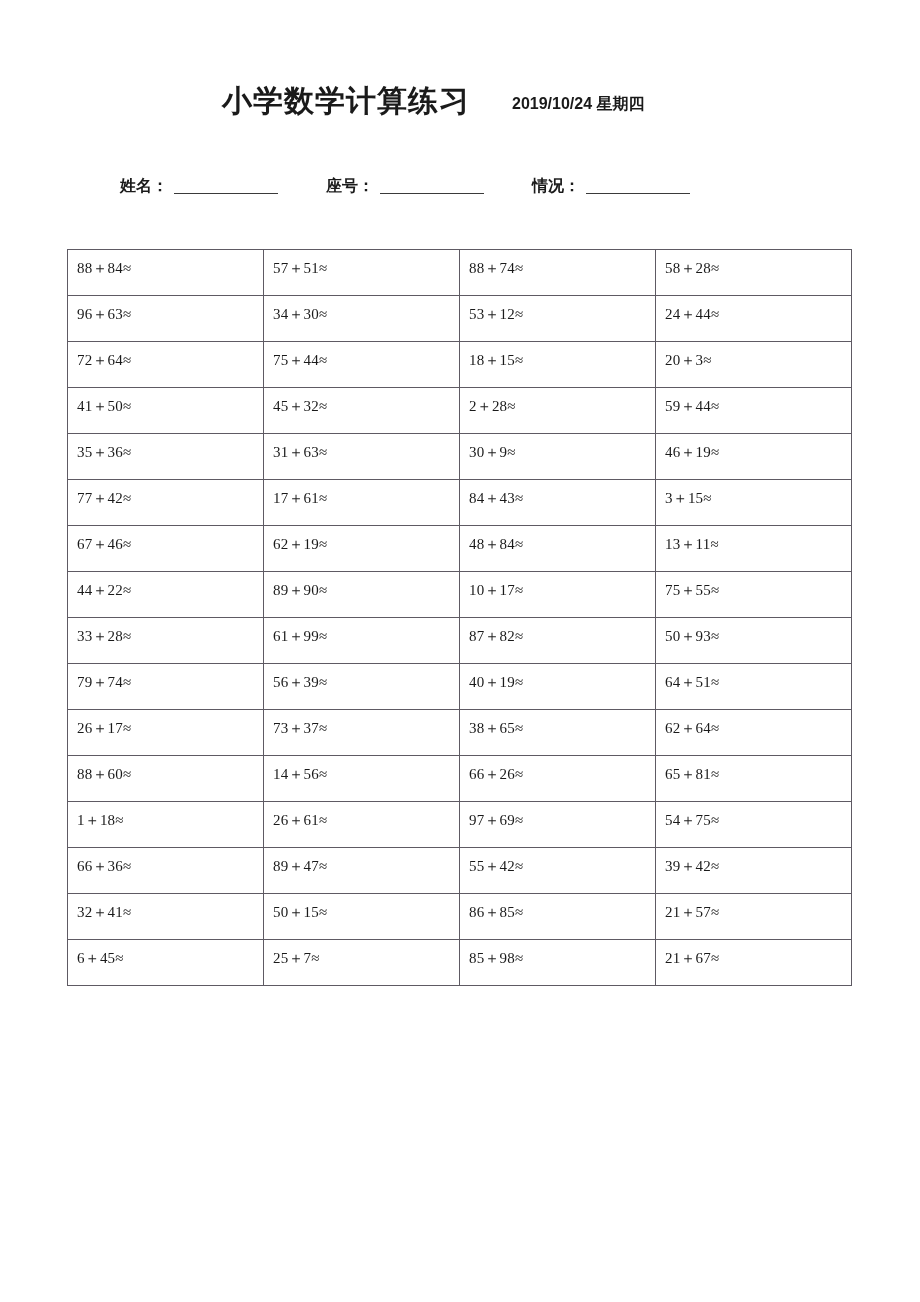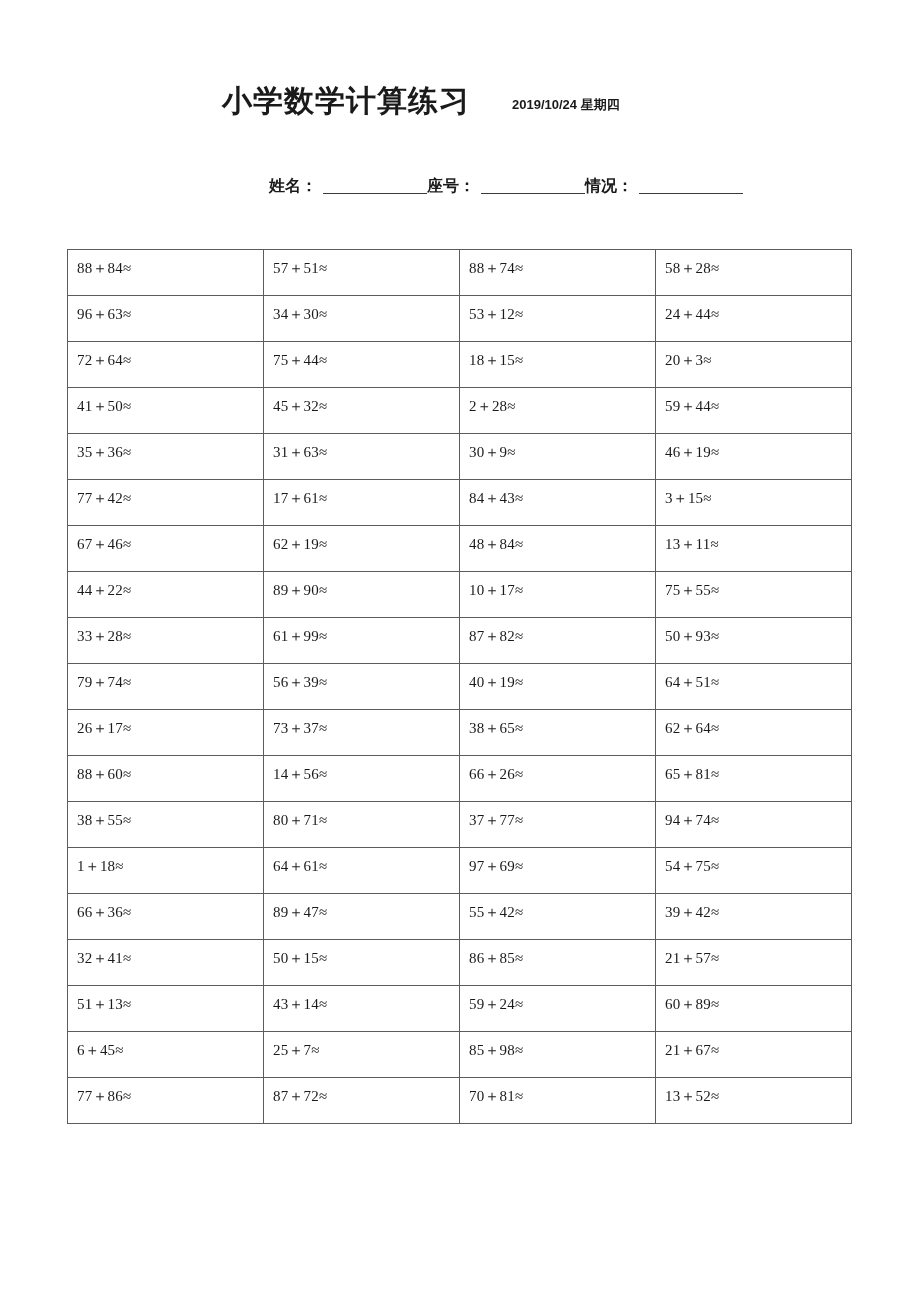--- a/index.html
+++ b/index.html
@@ -38,46 +38,46 @@
   .doc-title {
     font-family: "Liberation Sans", "DejaVu Sans", sans-serif;
     font-size: 30px;
     font-weight: bold;
     letter-spacing: 1px;
     line-height: 1;
     white-space: nowrap;
   }
   .doc-date {
     font-family: "Liberation Sans", "DejaVu Sans", sans-serif;
-    font-size: 13px;
+    font-size: 16px;
     font-weight: bold;
     margin-left: 42px;
     white-space: nowrap;
     position: relative;
     top: -2px;
   }
 
   
   .info-row {
     position: absolute;
     left: 0;
     top: 178px;
     width: 920px;
-    padding-left: 92px;
+    padding-left: 120px;
     box-sizing: border-box;
     display: flex;
     align-items: flex-end;
-    justify-content: center;
   }
   .info-field {
     display: flex;
     align-items: flex-end;
     white-space: nowrap;
   }
   .info-field + .info-field {
+    margin-left: 48px;
   }
   .info-label {
     font-family: "Liberation Serif", "DejaVu Serif", serif;
     font-size: 16px;
     font-weight: bold;
     line-height: 1;
   }
   .info-blank {
     display: inline-block;
     width: 104px;
@@ -307,38 +307,24 @@
             </td>
             <td>
               <span class="cell-text">66＋26≈</span>
             </td>
             <td>
               <span class="cell-text">65＋81≈</span>
             </td>
           </tr>
           <tr>
             <td>
-              <span class="cell-text">38＋55≈</span>
-            </td>
-            <td>
-              <span class="cell-text">80＋71≈</span>
-            </td>
-            <td>
-              <span class="cell-text">37＋77≈</span>
-            </td>
-            <td>
-              <span class="cell-text">94＋74≈</span>
-            </td>
-          </tr>
-          <tr>
-            <td>
               <span class="cell-text">1＋18≈</span>
             </td>
             <td>
-              <span class="cell-text">64＋61≈</span>
+              <span class="cell-text">26＋61≈</span>
             </td>
             <td>
               <span class="cell-text">97＋69≈</span>
             </td>
             <td>
               <span class="cell-text">54＋75≈</span>
             </td>
           </tr>
           <tr>
             <td>
@@ -363,57 +349,29 @@
             </td>
             <td>
               <span class="cell-text">86＋85≈</span>
             </td>
             <td>
               <span class="cell-text">21＋57≈</span>
             </td>
           </tr>
           <tr>
             <td>
-              <span class="cell-text">51＋13≈</span>
-            </td>
-            <td>
-              <span class="cell-text">43＋14≈</span>
-            </td>
-            <td>
-              <span class="cell-text">59＋24≈</span>
-            </td>
-            <td>
-              <span class="cell-text">60＋89≈</span>
-            </td>
-          </tr>
-          <tr>
-            <td>
               <span class="cell-text">6＋45≈</span>
             </td>
             <td>
               <span class="cell-text">25＋7≈</span>
             </td>
             <td>
               <span class="cell-text">85＋98≈</span>
             </td>
             <td>
               <span class="cell-text">21＋67≈</span>
-            </td>
-          </tr>
-          <tr>
-            <td>
-              <span class="cell-text">77＋86≈</span>
-            </td>
-            <td>
-              <span class="cell-text">87＋72≈</span>
-            </td>
-            <td>
-              <span class="cell-text">70＋81≈</span>
-            </td>
-            <td>
-              <span class="cell-text">13＋52≈</span>
             </td>
           </tr>
         </tbody>
     </table>
   </div>
 
 </div>
 
 </body></html>

